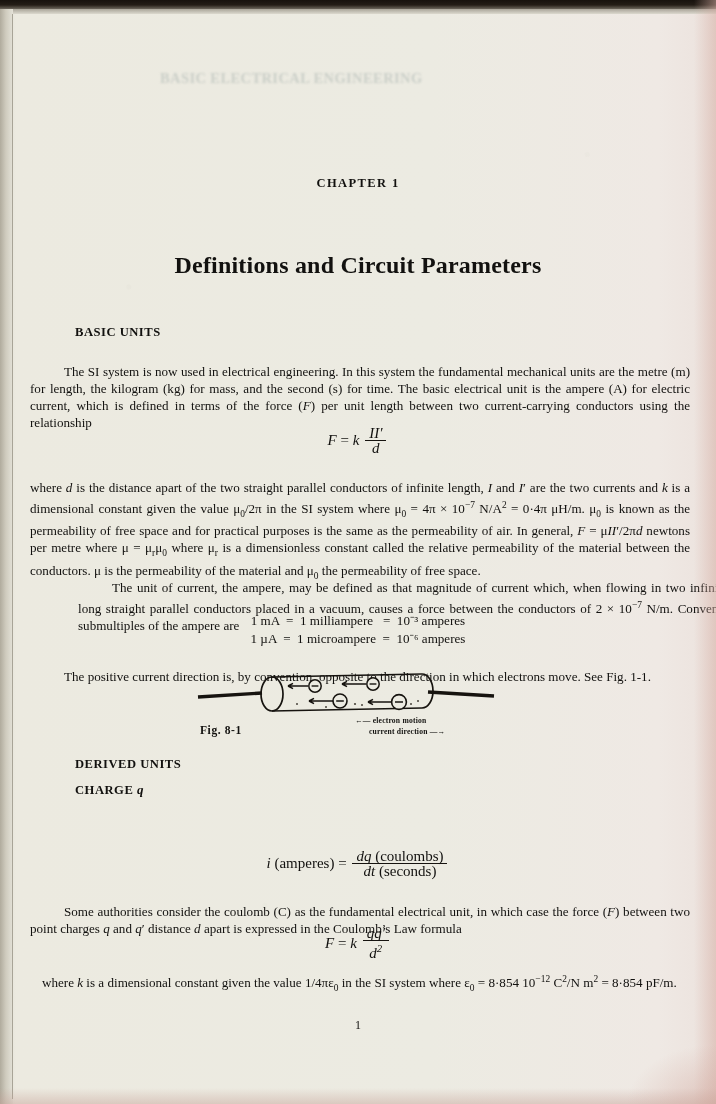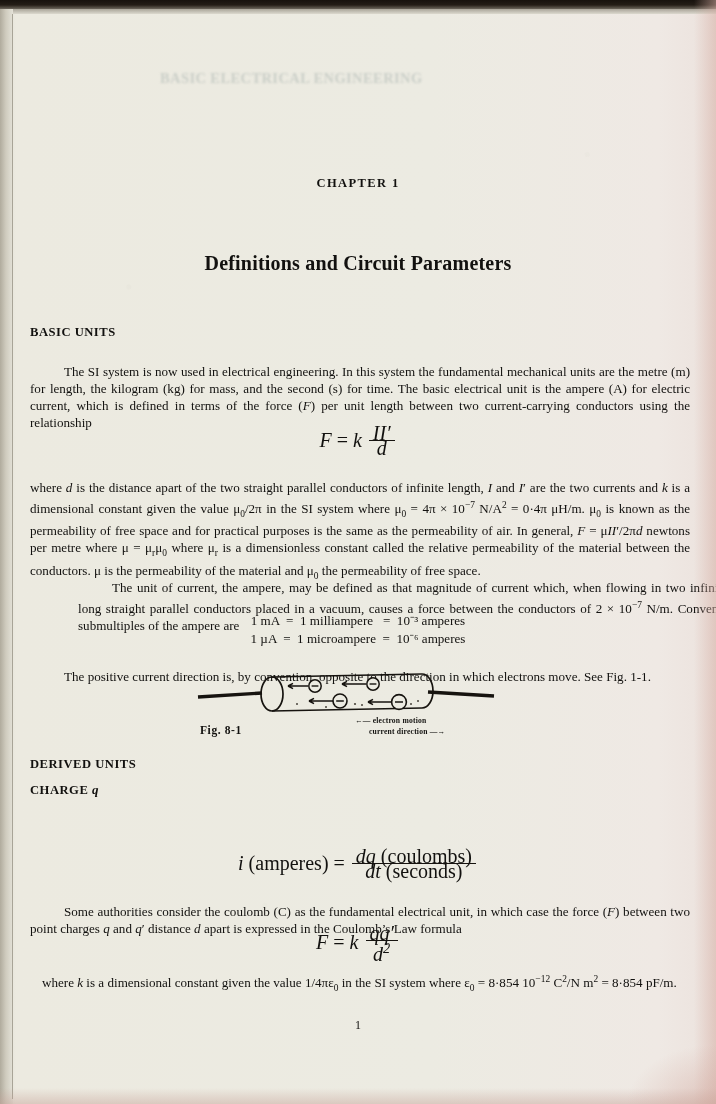--- a/index.html
+++ b/index.html
@@ -35,43 +35,43 @@
   .ghost-header{position:absolute;left:160px;top:70px;width:420px;
       font-size:14.5px;font-weight:bold;letter-spacing:.4px;
       color:rgba(150,162,160,.38);filter:blur(1.1px);
       white-space:nowrap;overflow:hidden;}
 
   .content{position:absolute;left:0;top:0;width:716px;height:1104px;}
 
   .chapter-label{position:absolute;left:0;top:176px;width:716px;text-align:center;
       font-size:12.5px;font-weight:bold;letter-spacing:1.4px;}
   .chapter-title{position:absolute;left:0;top:252px;width:716px;text-align:center;
-      font-size:20px;font-weight:bold;letter-spacing:.2px;}
-
-  .sec-head{position:absolute;font-weight:bold;font-size:12.6px;letter-spacing:.5px;}
+      font-size:24px;font-weight:bold;letter-spacing:.2px;}
+
+  .sec-head{position:absolute;font-weight:bold;font-size:12.6px;letter-spacing:.5px;margin-left:45px;}
   #basic-units{left:30px;top:325px;}
   #derived-units{left:30px;top:757px;}
   #charge-head{left:30px;top:782px;}
   #charge-head i{font-weight:bold;font-style:italic;font-size:13px;}
 
   .para{position:absolute;left:30px;width:660px;
         font-size:13.1px;line-height:17.1px;text-align:justify;
         text-justify:inter-word;}
   .para.noindent{text-indent:0;}
   .para.indent{text-indent:34px;}
 
   #p-basic{top:350px;}
   #p-where-d{top:466px;}
   #p-unit-current{top:566px;margin-left:48px;}
   #p-positive{top:655px;}
   #p-charge{top:812px;}
   #p-coulomb{top:890px;}
   #p-kconst{top:958px;margin-left:12px;}
 
-  .eq{position:absolute;width:716px;text-align:center;font-size:20px;}
+  .eq{position:absolute;width:716px;text-align:center;font-size:15px;}
   #eq1{top:427px;}
   #eq2{top:850px;}
   #eq3{top:927px;}
 
   .frac{display:inline-block;vertical-align:middle;text-align:center;
         margin:0 2px;position:relative;top:-1px;}
   .frac .num{display:block;padding:0 4px;line-height:14px;}
   .frac .den{display:block;padding:0 4px;line-height:15px;
              border-top:1.3px solid #16130f;}
   .mi{font-style:italic;}

